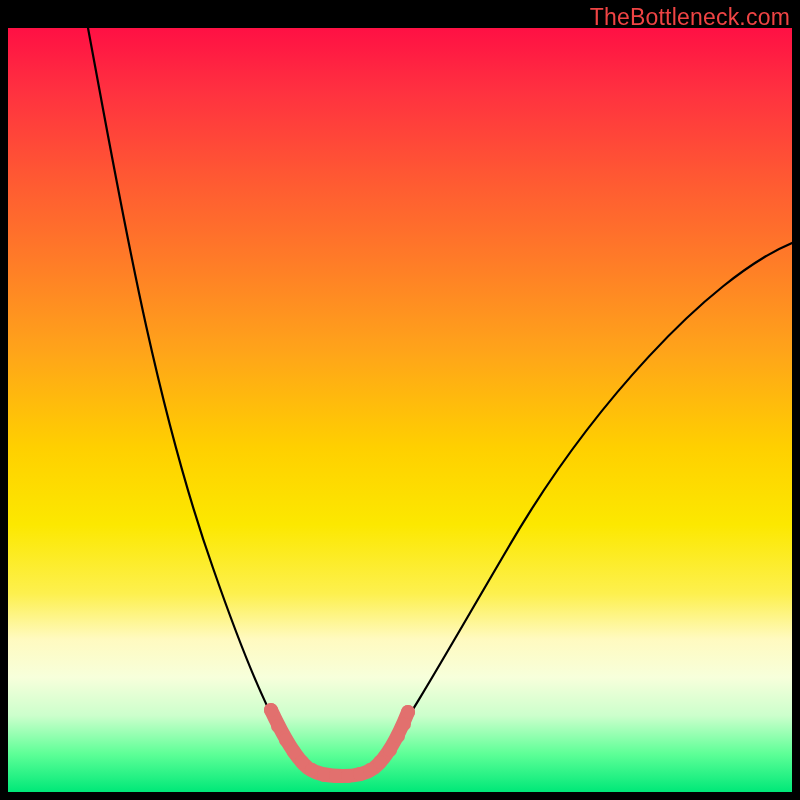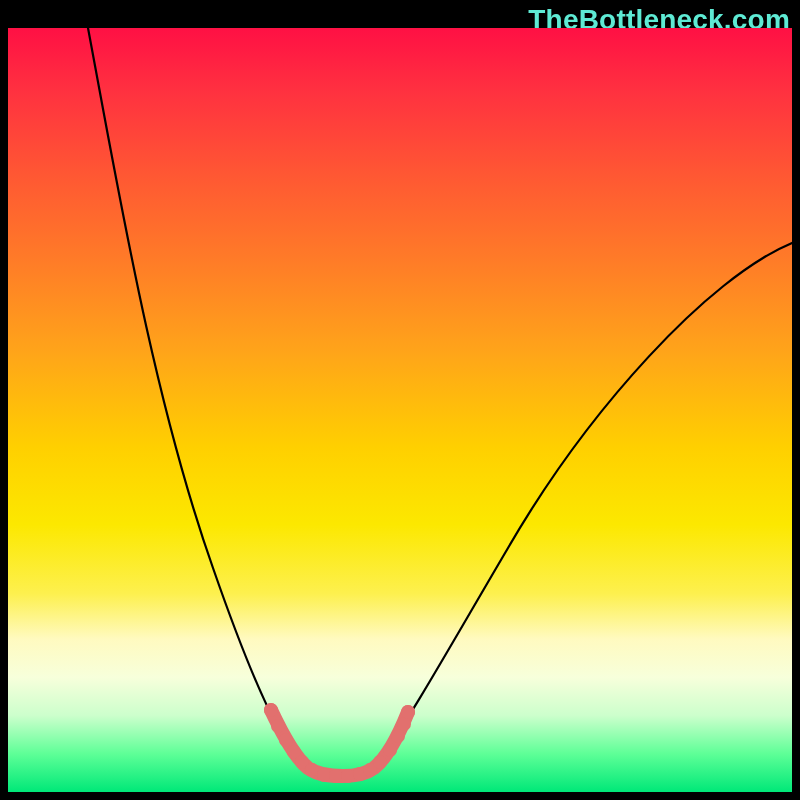--- a/index.html
+++ b/index.html
@@ -14,23 +14,23 @@
     position: relative;
     width: 800px;
     height: 800px;
     background: #000;
   }
   .watermark {
     position: absolute;
     top: 4px;
     right: 10px;
     font-family: Arial, Helvetica, sans-serif;
-    font-size: 28px;
-    font-weight: 700;
-    color: #5eead4;
+    font-size: 23px;
+    font-weight: 400;
+    color: #ef4444;
     letter-spacing: 0.2px;
     user-select: none;
   }
   .plot-frame {
     position: absolute;
     left: 8px;
     top: 28px;
     width: 784px;
     height: 764px;
     background: #ffffff;

